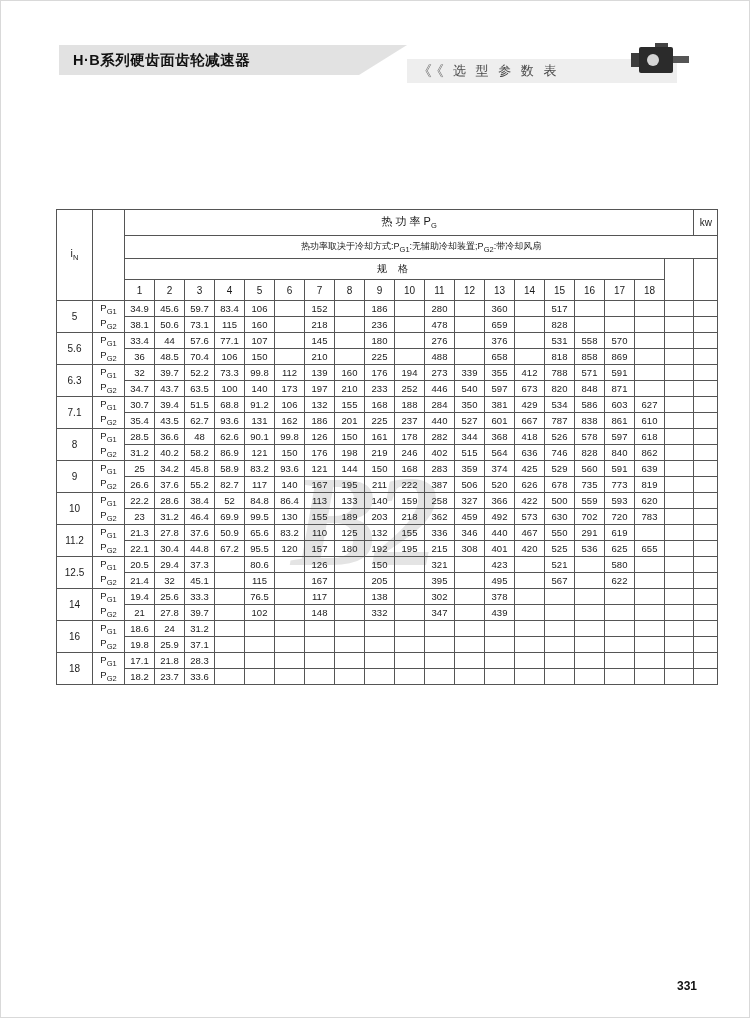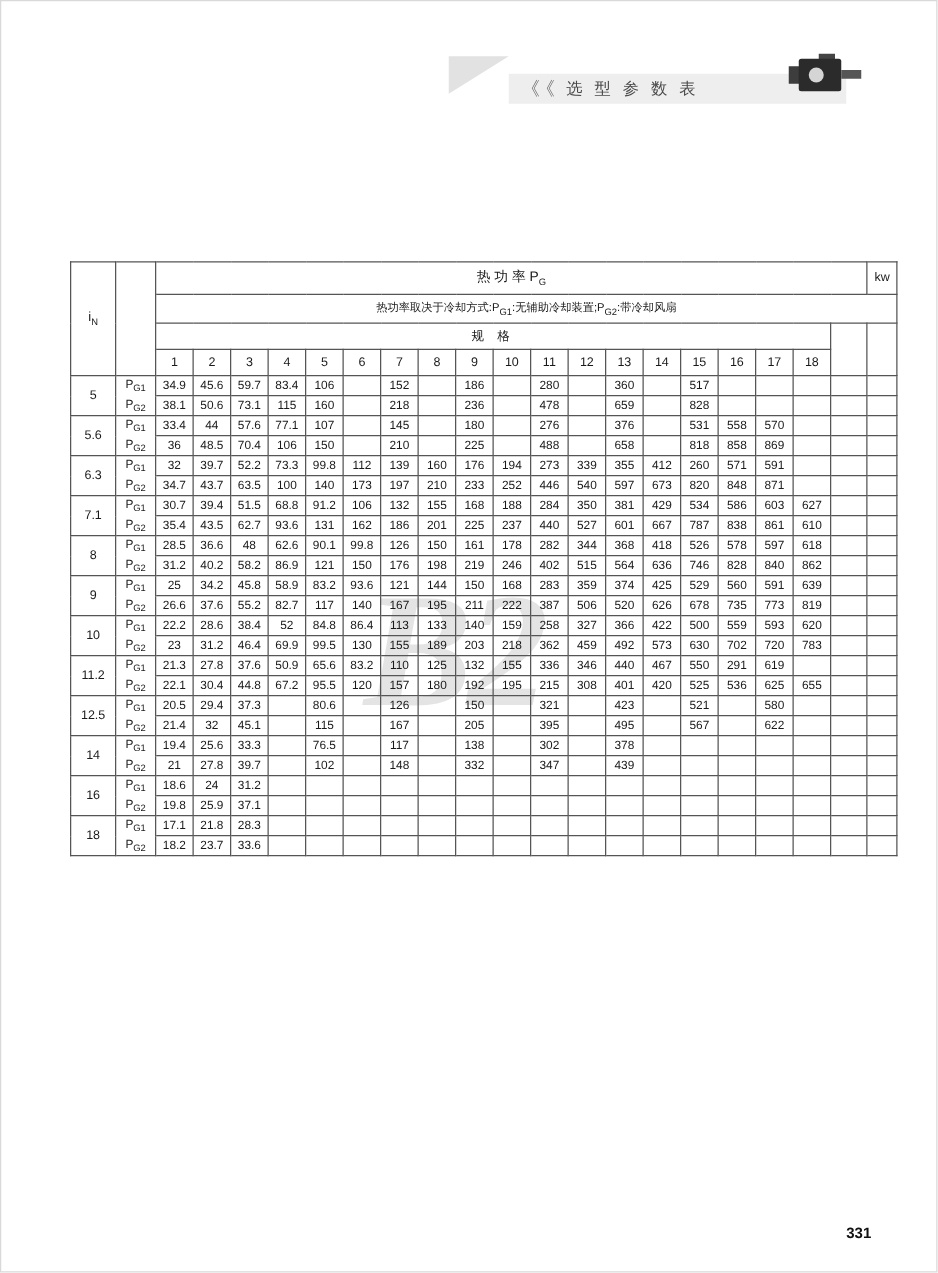--- a/index.html
+++ b/index.html
@@ -185,20 +185,23 @@
     font-weight: bold;
     color: #111;
   }
 </style>
 </head>
 <body>
 
 <div class="page">
 
   <div class="header">
+    <div class="header-title-bar">
+      <span class="bar-text">H·B系列硬齿面齿轮减速器</span>
+    </div>
     <div class="header-title-wedge"></div>
     <div class="header-sub-bar">
       <span class="chev">《《</span>
       <span class="sub-text">选 型 参 数 表</span>
     </div>
   </div>
 
   <div class="device-icon">
     <div class="top-box"></div>
     <div class="flange"></div>
@@ -375,21 +378,21 @@
             <td class="val">99.8</td>
             <td class="val">112</td>
             <td class="val">139</td>
             <td class="val">160</td>
             <td class="val">176</td>
             <td class="val">194</td>
             <td class="val">273</td>
             <td class="val">339</td>
             <td class="val">355</td>
             <td class="val">412</td>
-            <td class="val">260</td>
+            <td class="val">788</td>
             <td class="val">571</td>
             <td class="val">591</td>
             <td class="val"></td>
             <td></td>
             <td></td>
           </tr>
           <tr class="datarow">
             <td class="pg-label" style="border-bottom:1px solid #555;border-top:none"><span>P</span><span class="sub">G2</span></td>
             <td class="val">34.7</td>
             <td class="val">43.7</td>

